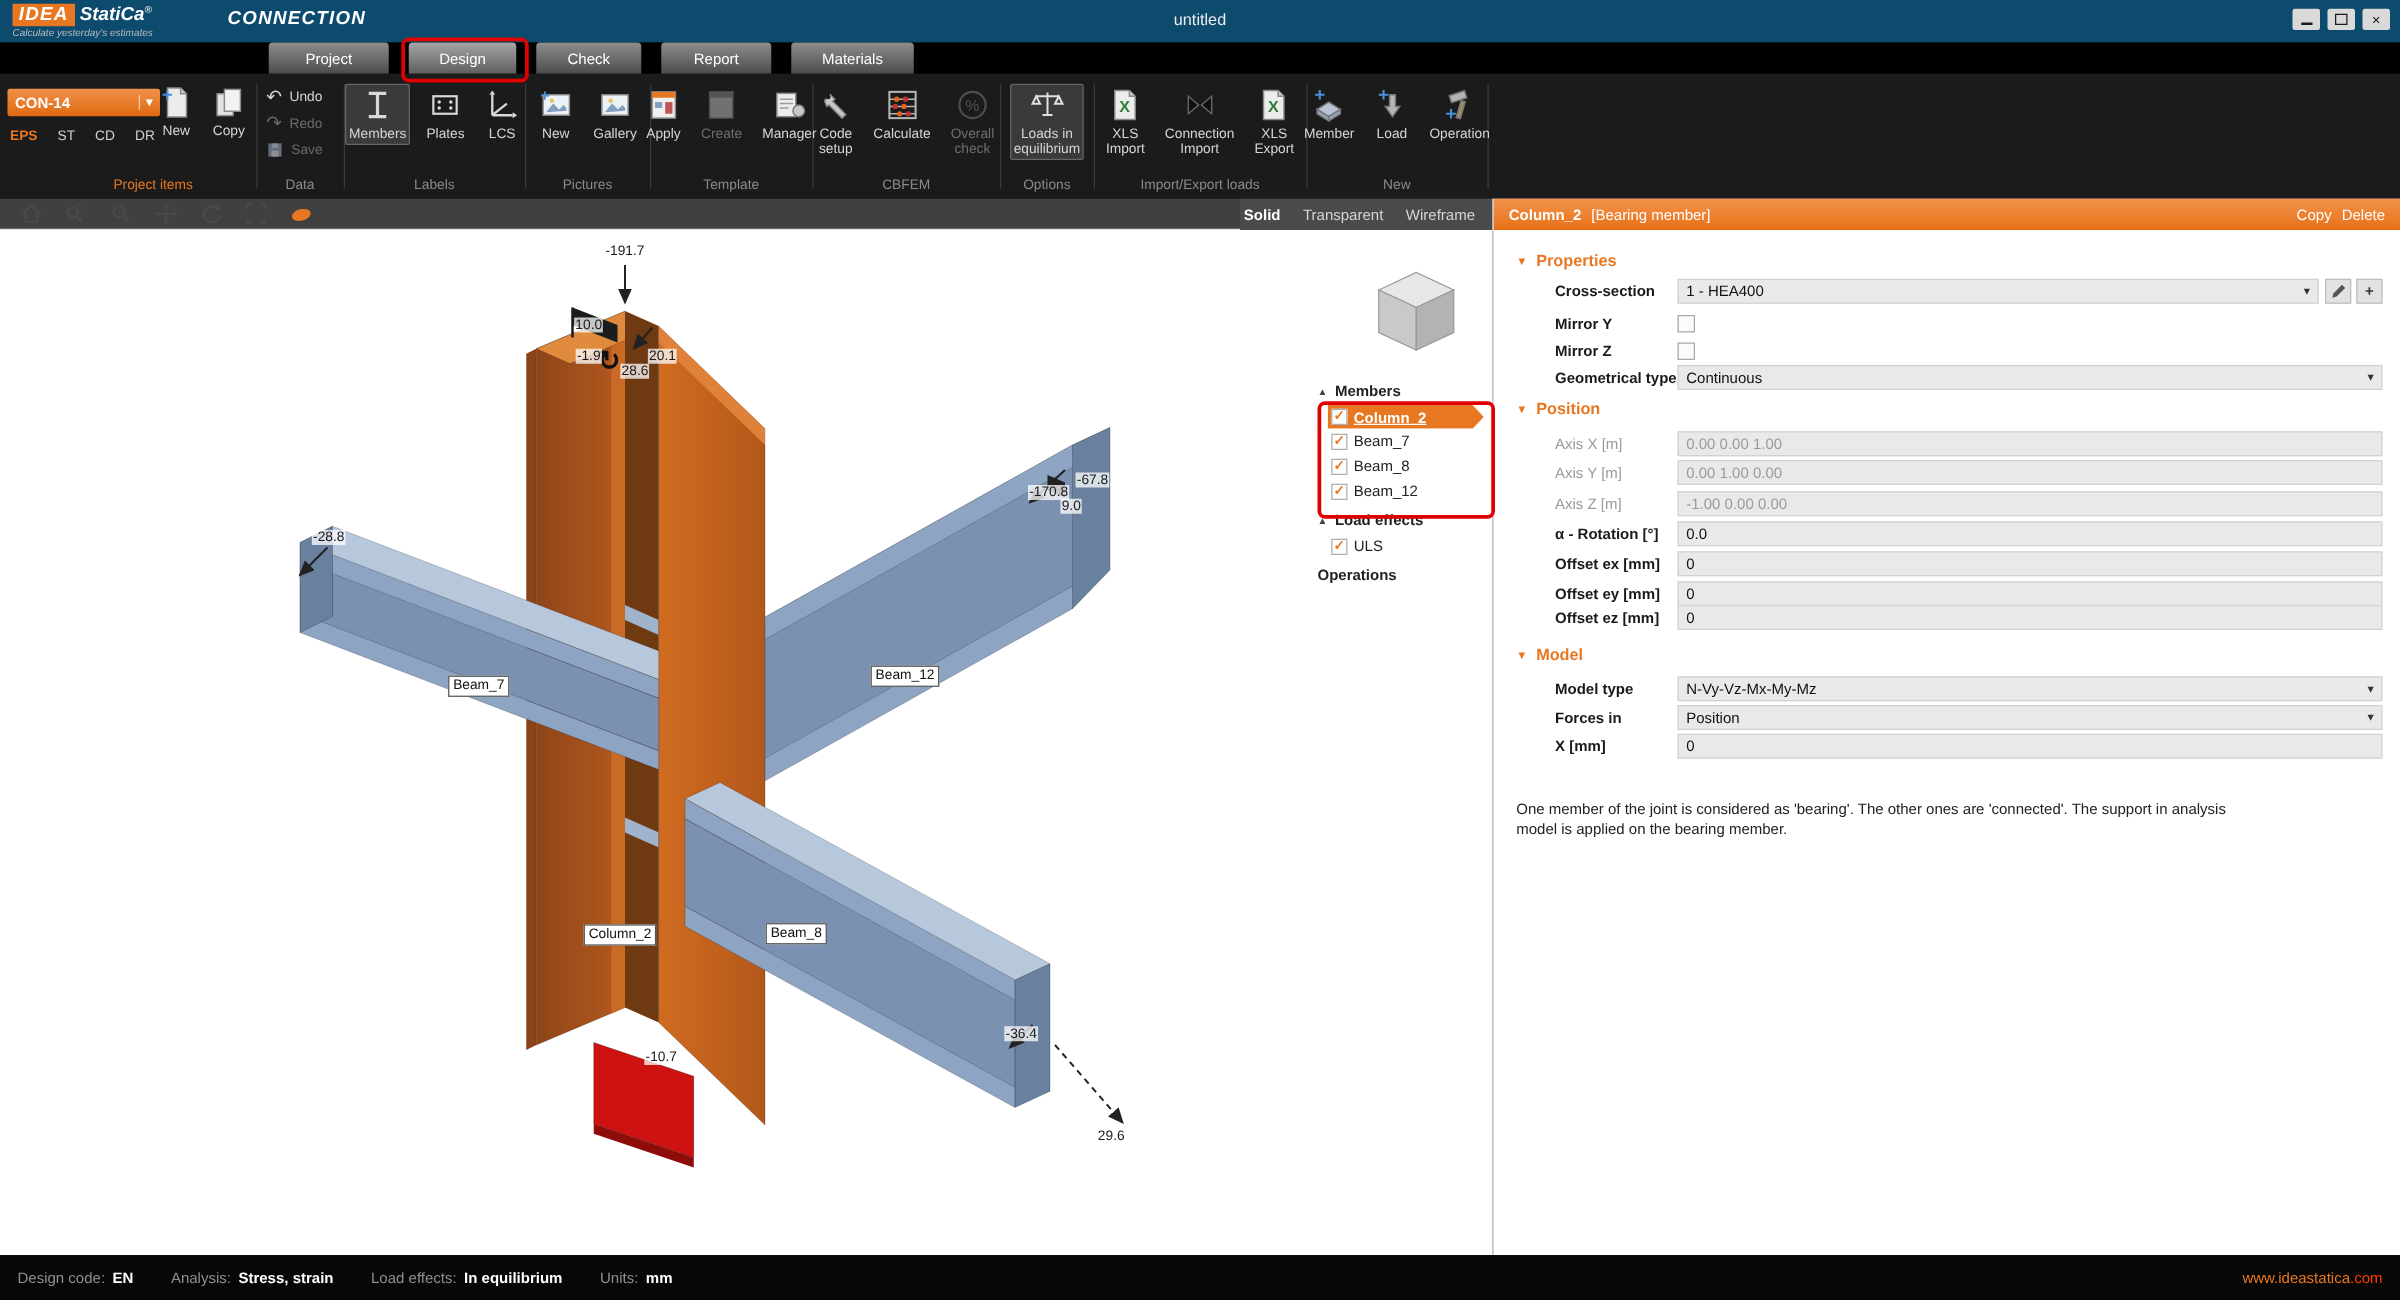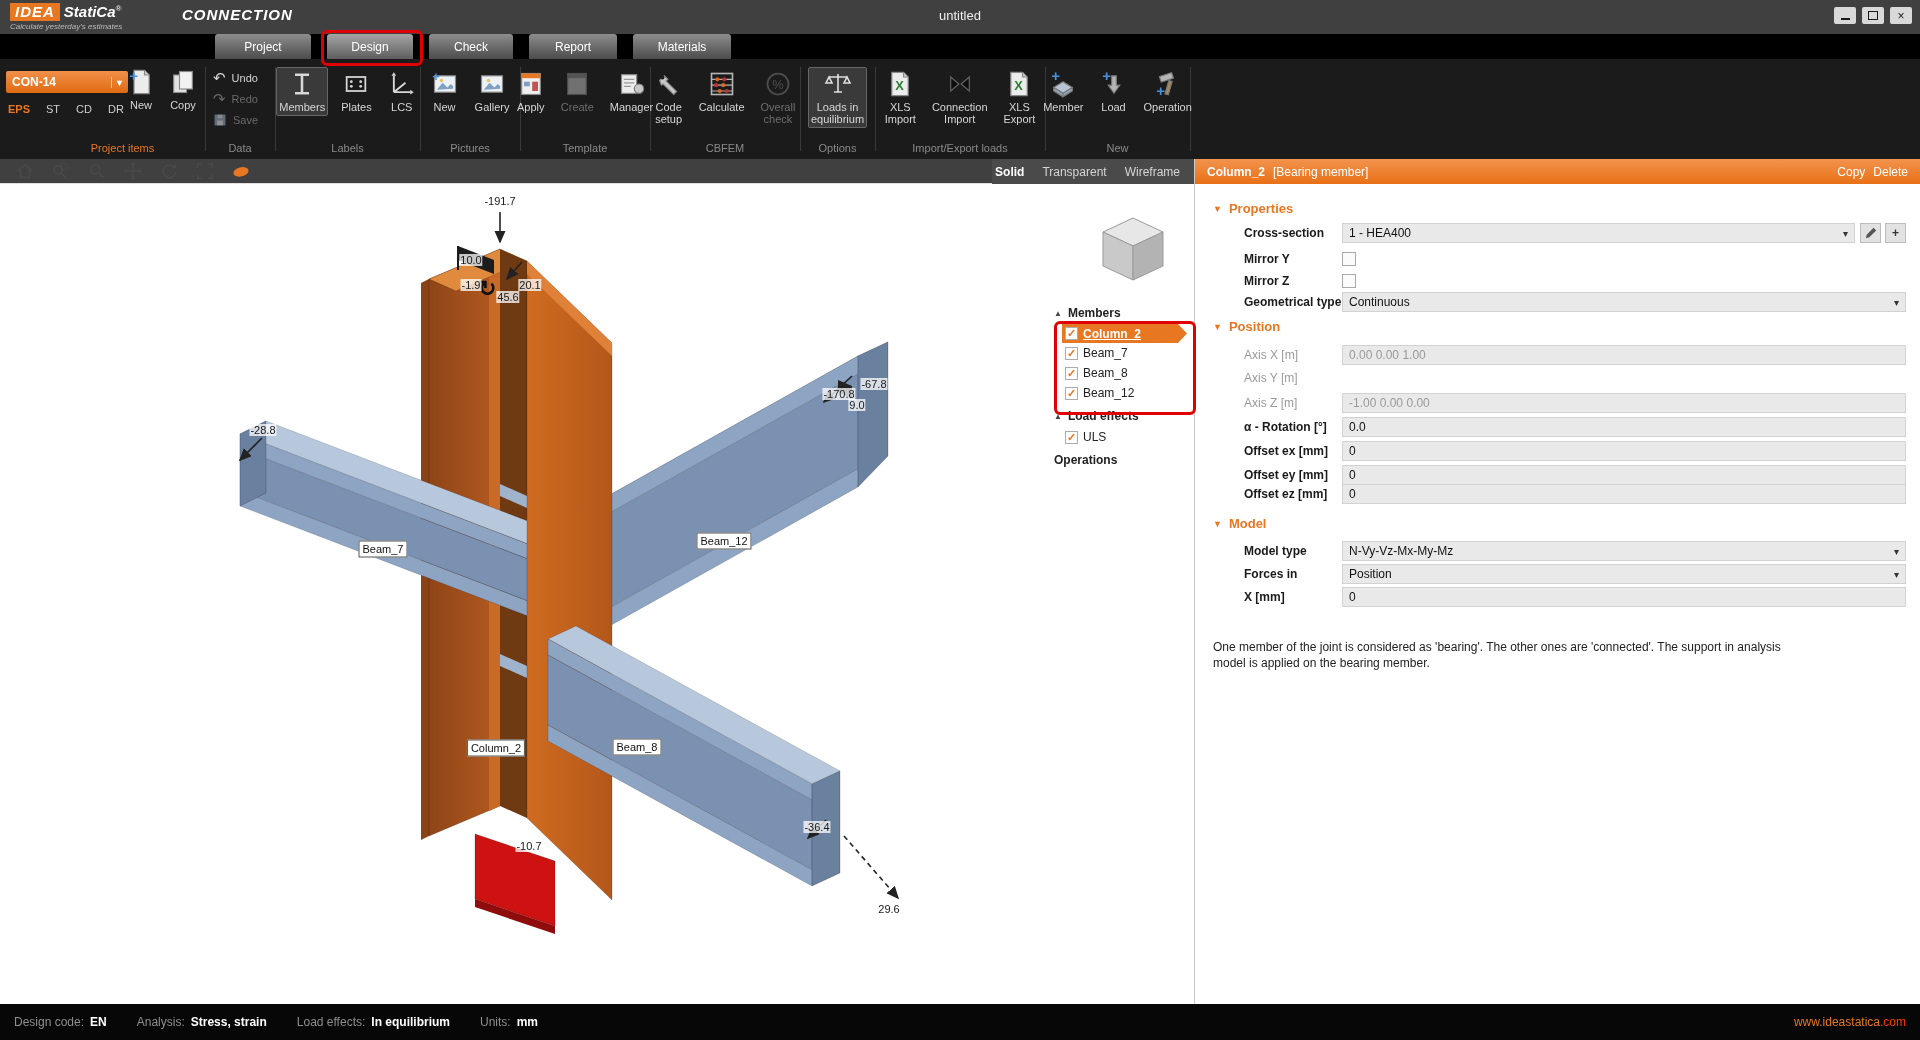--- a/index.html
+++ b/index.html
@@ -1,20 +1,20 @@
 <!DOCTYPE html>
 <html><head>
 <meta charset="utf-8">
 <style>
   html,body{margin:0;padding:0;background:#000;}
   body{width:1920px;height:1040px;overflow:hidden;font-family:"Liberation Sans",sans-serif;-webkit-font-smoothing:antialiased;}
   .app{position:relative;width:1920px;height:1040px;background:#151515;overflow:hidden;}
 
   
-  .titlebar{position:absolute;left:0;top:0;width:100%;height:34px;background:#404040;color:#fff;}
+  .titlebar{position:absolute;left:0;top:0;width:100%;height:34px;background:#0c4a6e;color:#fff;}
   .brand{position:absolute;left:10px;top:3px;}
   .brand-row{display:flex;align-items:baseline;gap:4px;}
   .logo-idea{background:#e87722;color:#fff;font-weight:bold;font-style:italic;font-size:15px;padding:0 5px 1px;letter-spacing:1px;}
   .logo-statica{font-weight:bold;font-style:italic;font-size:15px;color:#fff;}
   .logo-reg{font-size:8px;vertical-align:super;color:#ddd;}
   .tagline{font-size:8px;font-style:italic;color:#bbb;margin-top:1px;}
   .appname{position:absolute;left:182px;top:6px;font-size:15px;font-weight:bold;font-style:italic;letter-spacing:1px;color:#fff;}
   .doctitle{position:absolute;left:0;right:0;top:8px;text-align:center;font-size:13px;color:#eee;}
   .winbtns{position:absolute;right:8px;top:7px;display:flex;gap:6px;}
   .winbtn{width:22px;height:17px;background:#d9d9d9;border-radius:2px;color:#1a1a1a;display:flex;align-items:center;justify-content:center;font-size:12px;line-height:1;}
@@ -531,21 +531,21 @@
 
     <div class="mlabel" style="left:383px;top:365px">Beam_7</div>
     <div class="mlabel" style="left:724px;top:357px">Beam_12</div>
     <div class="mlabel" style="left:496px;top:564px">Column_2</div>
     <div class="mlabel" style="left:637px;top:563px">Beam_8</div>
 
     <div class="loadlabel" style="left:500px;top:17px">-191.7</div>
     <div class="loadlabel" style="left:471px;top:76px">10.0</div>
     <div class="loadlabel" style="left:471px;top:101px">-1.9</div>
     <div class="loadlabel" style="left:530px;top:101px">20.1</div>
-    <div class="loadlabel" style="left:508px;top:113px">45.6</div>
+    <div class="loadlabel" style="left:508px;top:113px">28.6</div>
     <div class="loadlabel" style="left:263px;top:246px">-28.8</div>
     <div class="loadlabel" style="left:839px;top:210px">-170.8</div>
     <div class="loadlabel" style="left:874px;top:200px">-67.8</div>
     <div class="loadlabel" style="left:857px;top:221px">9.0</div>
     <div class="loadlabel" style="left:817px;top:643px">-36.4</div>
     <div class="loadlabel" style="left:529px;top:662px">-10.7</div>
     <div class="loadlabel" style="left:889px;top:725px">29.6</div>
 
     <svg class="cube" viewBox="0 0 88 88">
       <polygon points="13,28 43,14 73,28 43,42" fill="#e7e7e7" stroke="#9a9a9a"></polygon>
@@ -641,20 +641,23 @@
     </div>
 
     <div class="prow" style="top:185px">
       <span class="plabel dim">Axis X [m]</span>
       <div class="pfield dis">
           <span>0.00 0.00 1.00</span>
         </div>
     </div>
     <div class="prow" style="top:208px">
       <span class="plabel dim">Axis Y [m]</span>
+      <div class="pfield dis">
+          <span>0.00 1.00 0.00</span>
+        </div>
     </div>
     <div class="prow" style="top:233px">
       <span class="plabel dim">Axis Z [m]</span>
       <div class="pfield dis">
           <span>-1.00 0.00 0.00</span>
         </div>
     </div>
     <div class="prow" style="top:257px">
       <span class="plabel">α - Rotation [°]</span>
       <div class="pfield">

